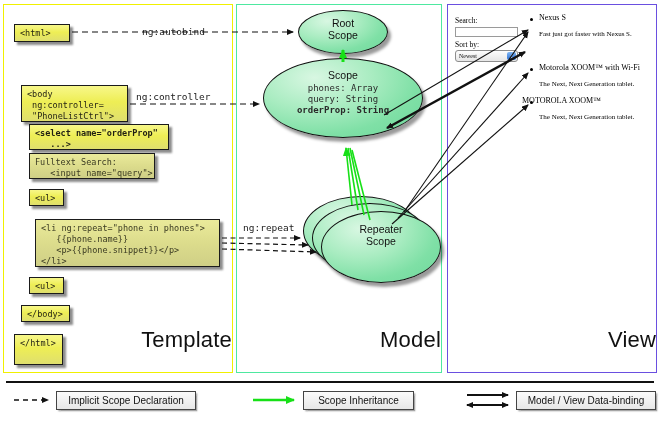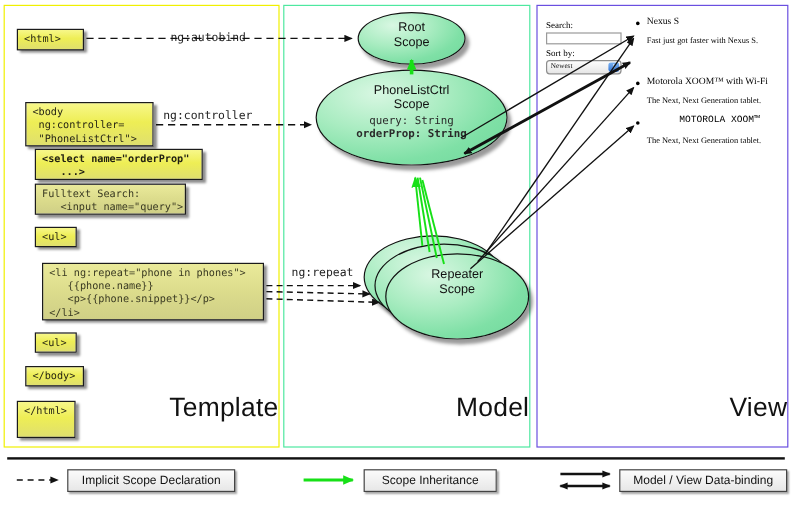--- a/index.html
+++ b/index.html
@@ -111,24 +111,24 @@
 
   <div class="scope" style="left:298px;top:10px;width:90px;height:44px;">
     <div class="ttl">
       <div>Root</div>
       <div>Scope</div>
     </div>
   </div>
 
   <div class="scope" style="left:263px;top:58px;width:160px;height:80px;">
     <div class="ttl" style="padding-top:10px;">
-      <div>PhoneListCtrl</div>
       <div>Scope</div>
     </div>
     <div class="props">
+      <div>phones: Array</div>
       <div>query: String</div>
       <div style="font-weight:bold;">orderProp: String</div>
     </div>
   </div>
 
   <div class="scope" style="left:303px;top:196px;width:116px;height:70px;"></div>
   <div class="scope" style="left:312px;top:203px;width:116px;height:70px;"></div>
   <div class="scope" style="left:321px;top:211px;width:120px;height:72px;">
     <div class="ttl" style="padding-top:11px;">
       <div>Repeater</div>
@@ -151,21 +151,21 @@
 
   <div class="bullet" style="left:530px;top:18px;"></div>
   <div class="phone-title" style="left:539px;top:13px;">Nexus S</div>
   <div class="phone-snip" style="left:539px;top:30px;">Fast just got faster with Nexus S.</div>
 
   <div class="bullet" style="left:530px;top:68px;"></div>
   <div class="phone-title" style="left:539px;top:63px;">Motorola XOOM™ with Wi-Fi</div>
   <div class="phone-snip" style="left:539px;top:80px;">The Next, Next Generation tablet.</div>
 
   <div class="bullet" style="left:530px;top:101px;"></div>
-  <div class="phone-title" style="left:566px;top:96px;font-family:Liberation Mono, monospace;">MOTOROLA XOOM™</div>
+  <div class="phone-title" style="left:522px;top:96px;">MOTOROLA XOOM™</div>
   <div class="phone-snip" style="left:539px;top:113px;">The Next, Next Generation tablet.</div>
 
   <svg class="overlay" viewBox="0 0 660 421">
     <defs>
       <marker id="ah-black" markerWidth="7" markerHeight="7" refX="6" refY="3.0" orient="auto" markerUnits="userSpaceOnUse">
         <path d="M0,0 L7,3 L0,6 z" fill="#111"></path>
       </marker>
       <marker id="ah-black-start" markerWidth="7" markerHeight="7" refX="1" refY="3.0" orient="auto" markerUnits="userSpaceOnUse">
         <path d="M7,0 L0,3 L7,6 z" fill="#111"></path>
       </marker>

